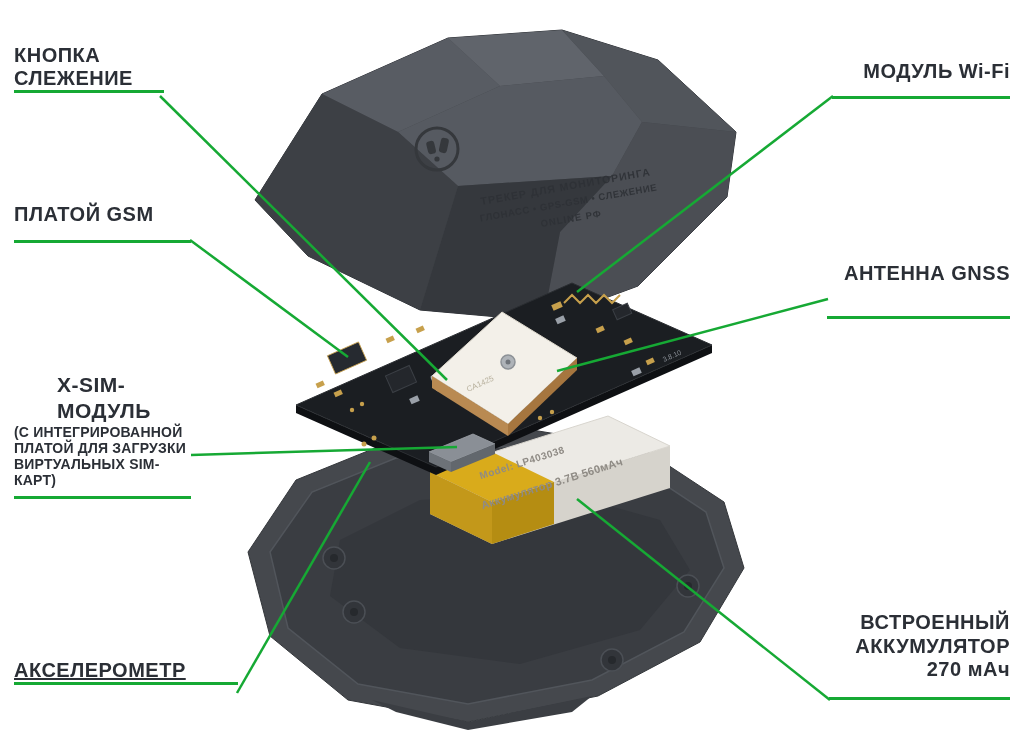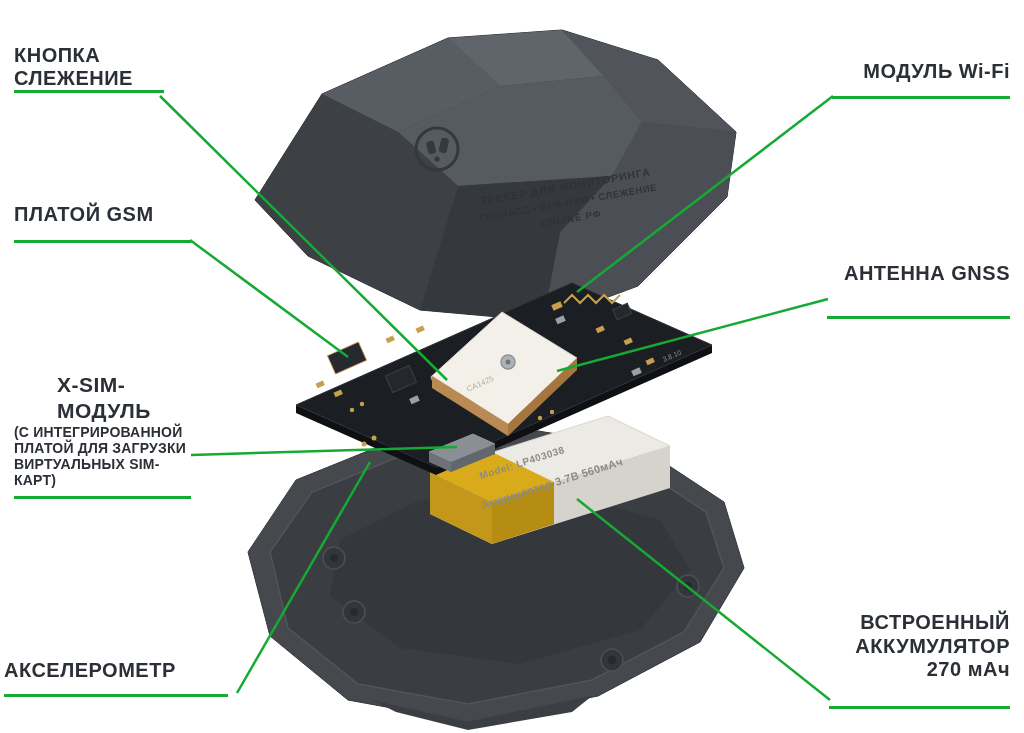--- a/index.html
+++ b/index.html
@@ -13,22 +13,22 @@
   .label .ln{display:block;}
   .lbl-big{font-size:20px;line-height:23px;}
   .lbl-right{text-align:right;}
   .lbl-power{left:14px;top:44px;width:150px;}
   .lbl-wifi{right:14px;top:60px;width:178px;padding-bottom:13px;}
   .lbl-gsm{left:14px;top:203px;width:177px;padding-bottom:14px;}
   .lbl-gnss{right:14px;top:262px;width:183px;padding-bottom:31px;}
   .lbl-xsim{left:14px;top:372px;width:177px;padding-bottom:8px;}
   .lbl-xsim .title{font-size:21px;line-height:26px;display:block;margin-left:43px;}
   .lbl-xsim .sub{font-size:14px;line-height:16px;letter-spacing:.2px;display:block;}
-  .lbl-accel{left:4px;top:659px;width:224px;padding-bottom:12px;}
-  .lbl-batt{right:14px;top:611px;width:181px;padding-bottom:24px;line-height:23.5px;}
+  .lbl-accel{left:14px;top:659px;width:224px;text-decoration:underline;}
+  .lbl-batt{right:14px;top:611px;width:181px;padding-bottom:15px;line-height:23.5px;}
   .leader{stroke:var(--accent);stroke-width:2.5;}
 </style>
 </head>
 <body>
 
 <div class="stage">
 
   <svg class="art" width="1024" height="733" viewBox="0 0 1024 733">
 
     <g>

